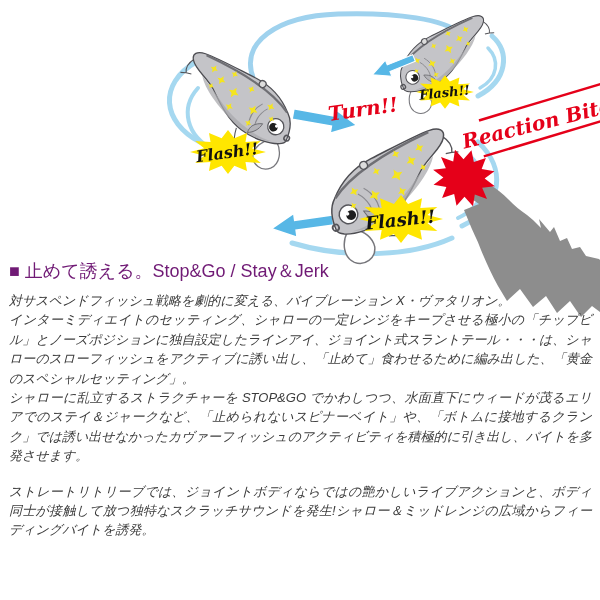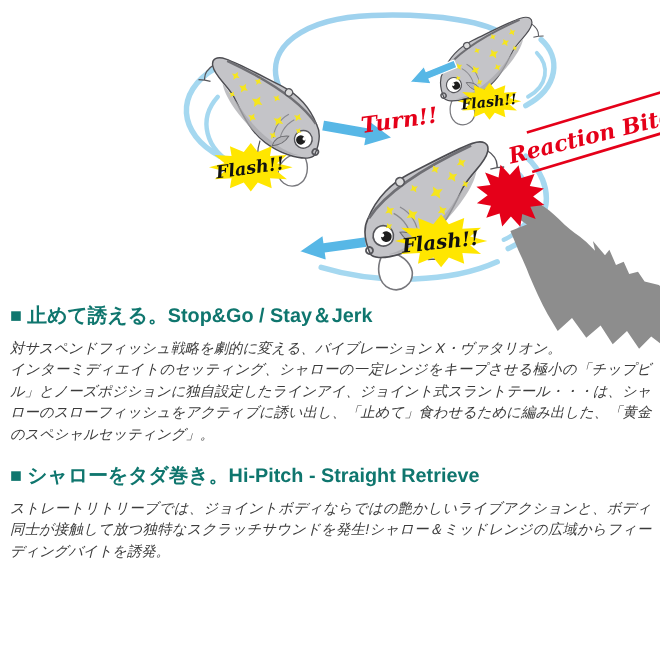--- a/index.html
+++ b/index.html
@@ -3,22 +3,22 @@
 <meta charset="utf-8">
 <style>
   html,body { margin:0; padding:0; background:#fff; }
   .page {
     position:relative; width:600px; height:600px; background:#ffffff;
     overflow:hidden; font-family:"Liberation Sans", sans-serif;
   }
   .illustration { position:absolute; top:0; left:0; z-index:1; }
   .content { position:absolute; left:9px; top:259px; width:583px; z-index:2; }
   .section-heading {
-    font-size:18px; font-weight:bold; color:#0f766e;
-    margin:16px 0 8px 0; line-height:24px; letter-spacing:0;
+    font-size:18px; font-weight:normal; color:#701a75;
+    margin:0 0 8px 0; line-height:24px; letter-spacing:0;
   }
   .body-text p {
     font-size:13px; line-height:19.4px; color:#3b3b3b;
     margin:0; text-align:justify;font-style:italic;
   }
   .section-2 { margin-top:16px; }
   .script-label { font-family:"DejaVu Serif", serif; font-style:italic; font-weight:bold; }
 </style>
 </head>
 <body>
@@ -106,23 +106,23 @@
       <text class="script-label" text-anchor="middle" font-size="18" fill="#111111" transform="translate(401,226) rotate(-6)">Flash!!</text>
     </g>
   </svg>
 
   <div class="content">
     <div class="section">
       <h2 class="section-heading">■ 止めて誘える。Stop&amp;Go / Stay＆Jerk</h2>
       <div class="body-text">
         <p>対サスペンドフィッシュ戦略を劇的に変える、バイブレーション X・ヴァタリオン。</p>
         <p>インターミディエイトのセッティング、シャローの一定レンジをキープさせる極小の「チップビル」とノーズポジションに独自設定したラインアイ、ジョイント式スラントテール・・・は、シャローのスローフィッシュをアクティブに誘い出し、「止めて」食わせるために編み出した、「黄金のスペシャルセッティング」。</p>
+        <p>シャローに乱立するストラクチャーを STOP&amp;GO でかわしつつ、水面直下にウィードが茂るエリアでのステイ＆ジャークなど、「止められないスピナーベイト」や、「ボトムに接地するクランク」では誘い出せなかったカヴァーフィッシュのアクティビティを積極的に引き出し、バイトを多発させます。</p>
       </div>
     </div>
     <div class="section section-2">
-      <h2 class="section-heading">■ シャローをタダ巻き。Hi-Pitch - Straight Retrieve</h2>
       <div class="body-text">
         <p>ストレートリトリーブでは、ジョイントボディならではの艶かしいライブアクションと、ボディ同士が接触して放つ独特なスクラッチサウンドを発生!シャロー＆ミッドレンジの広域からフィーディングバイトを誘発。</p>
       </div>
     </div>
   </div>
 
 </div>
 
 </body></html>

